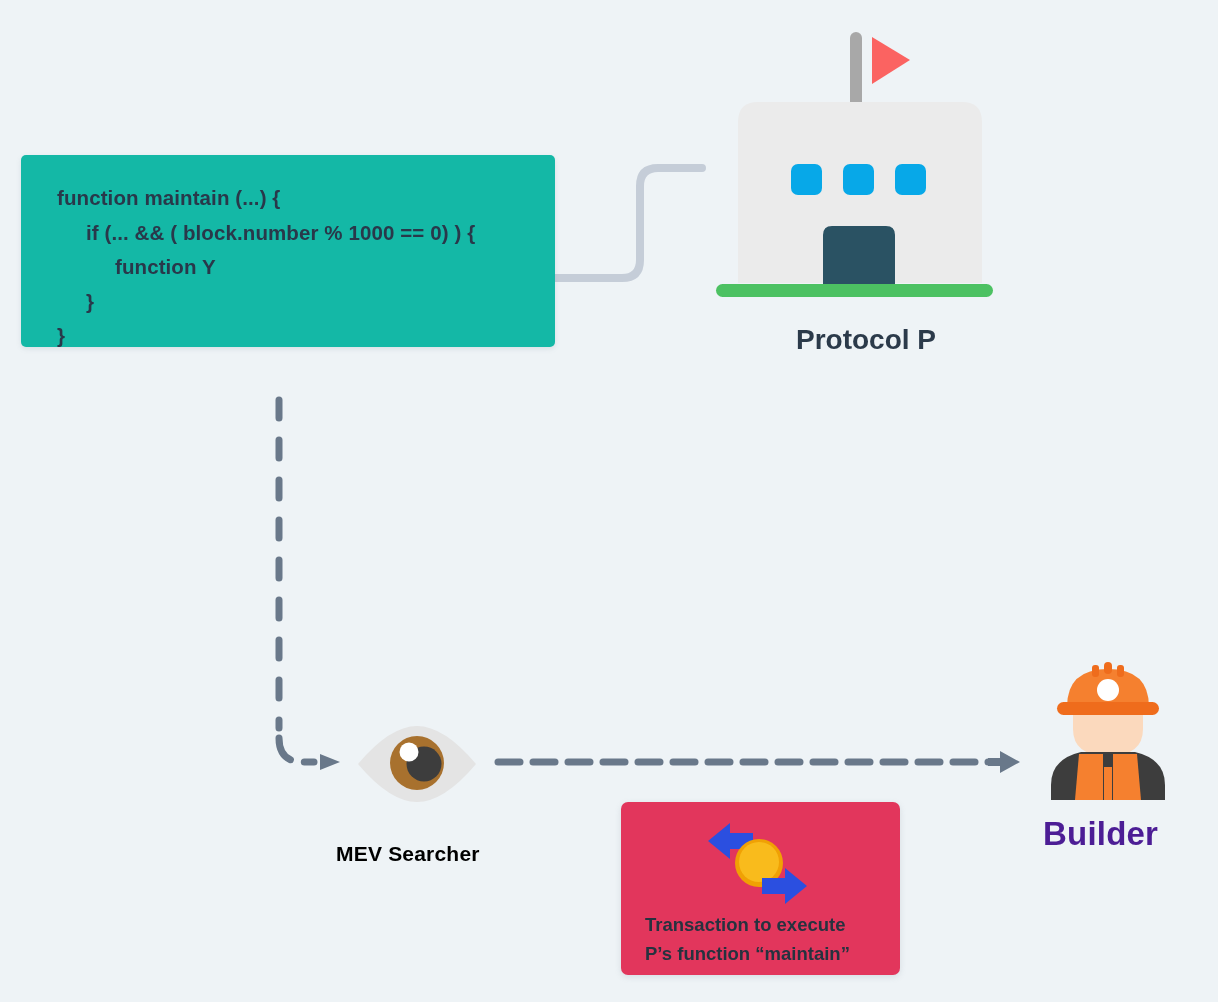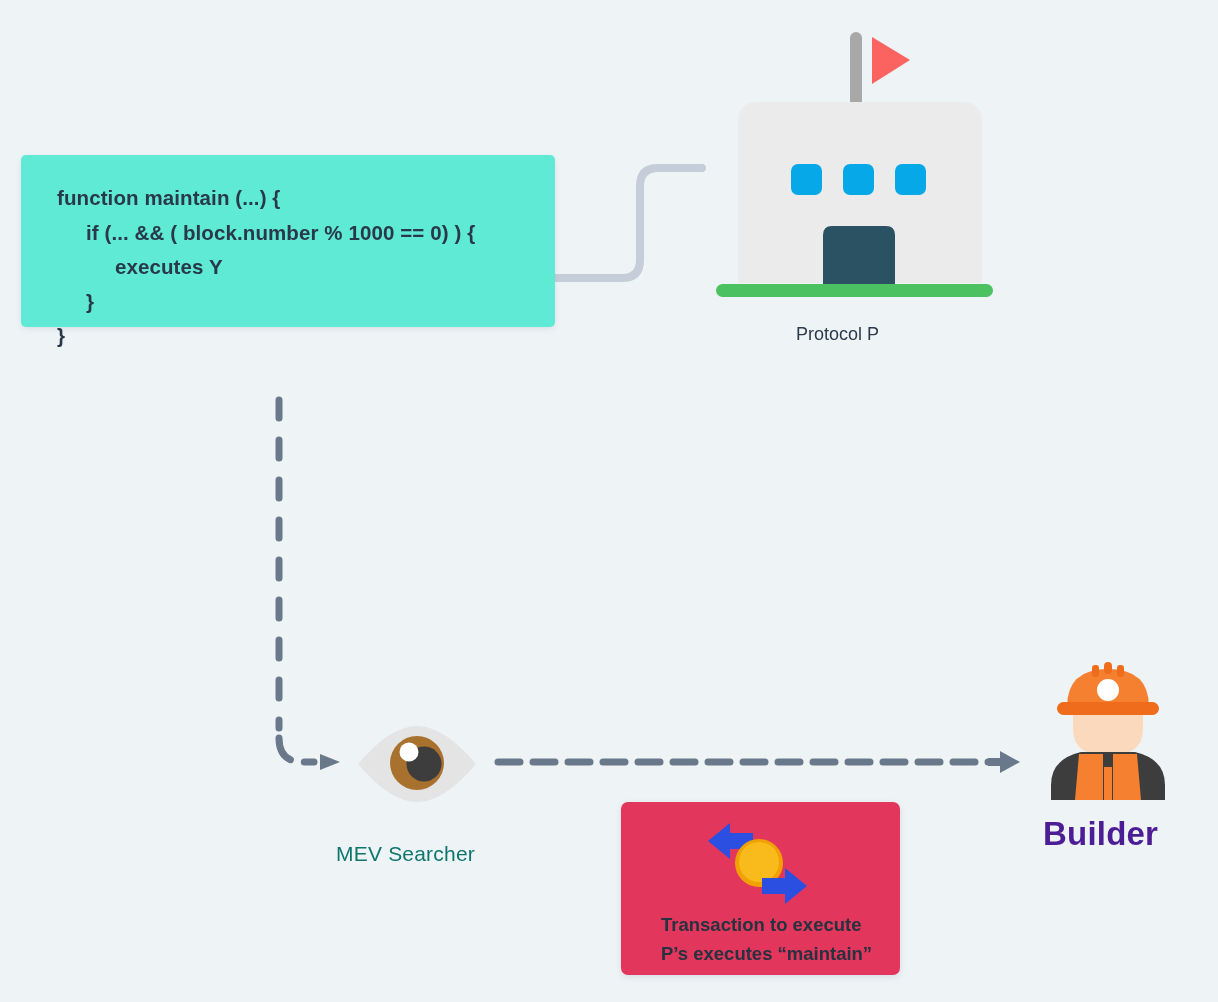--- a/index.html
+++ b/index.html
@@ -20,47 +20,47 @@
     width: 1218px;
     height: 1002px;
   }
   .abs { position: absolute; }
 
   
   #code-block {
     left: 21px;
     top: 155px;
     width: 534px;
-    height: 172px;
-    background: #5eead4;
+    height: 192px;
+    background: #14b8a6;
     border-radius: 5px;
     box-sizing: border-box;
     padding: 26px 0 1px 36px;
     box-shadow: 0 2px 5px rgba(120,135,150,0.17);
   }
   .code-line {
     color: #29384a;
     font-size: 20.5px;
     font-weight: bold;
     line-height: 34.5px;
     white-space: pre;
     letter-spacing: 0.1px;
   }
 
   
   .label-regular {
     color: #2b3a4a;
-    font-size: 18px;
-    font-weight: normal;
+    font-size: 28px;
+    font-weight: bold;
     white-space: nowrap;
   }
   .label-bold {
-    color: #0f766e;
+    color: #000000;
     font-size: 21px;
-    font-weight: normal;
+    font-weight: bold;
     white-space: nowrap;
     letter-spacing: 0.2px;
   }
   .label-big-bold {
     color: #4c1d95;
     font-size: 33px;
     font-weight: bold;
     white-space: nowrap;
     letter-spacing: 0.2px;
   }
@@ -70,21 +70,21 @@
     left: 621px;
     top: 802px;
     width: 279px;
     height: 173px;
     background: #e2365c;
     border-radius: 7px;
     box-shadow: 0 2px 6px rgba(120,135,150,0.20);
   }
   #tx-card-text {
     position: absolute;
-    left: 40px;
+    left: 24px;
     top: 108px;
     width: 240px;
   }
   .tx-line {
     color: #26323f;
     font-size: 18.5px;
     font-weight: bold;
     line-height: 29px;
     white-space: nowrap;
   }
@@ -96,21 +96,21 @@
 
 <div id="stage">
 
   <svg class="abs" style="left:548px; top:150px; width:170px; height:145px;">
     <path d="M 7 128 L 74 128 Q 92 128 92 110 L 92 36 Q 92 18 110 18 L 154 18" fill="none" stroke="#c5cdd8" stroke-width="8" stroke-linecap="round" stroke-linejoin="round"></path>
   </svg>
 
   <div id="code-block" class="abs">
     <div class="code-line">function maintain (...) {</div>
     <div class="code-line">     if (... &amp;&amp; ( block.number % 1000 == 0) ) {</div>
-    <div class="code-line">          executes Y</div>
+    <div class="code-line">          function Y</div>
     <div class="code-line">     }</div>
     <div class="code-line">}</div>
   </div>
 
   <svg class="abs" style="left:710px; top:28px; width:290px; height:275px;">
 
     <rect x="140" y="4" width="12" height="80" rx="6" fill="#a8a8a8"></rect>
 
     <path d="M 162 9 L 200 32 L 162 56 Z" fill="#fb6361"></path>
 
@@ -181,17 +181,17 @@
 
       <path d="M 9 27 L 31 9 L 31 19 L 54 19 L 54 35 L 31 35 L 31 45 Z" fill="#2b4fe0"></path>
 
       <circle cx="60" cy="49" r="24" fill="#f0a104"></circle>
       <circle cx="60" cy="48" r="20" fill="#f9bb1c"></circle>
 
       <path d="M 108 72 L 86 90 L 86 80 L 63 80 L 63 64 L 86 64 L 86 54 Z" fill="#2b4fe0"></path>
     </svg>
     <div id="tx-card-text">
       <div class="tx-line">Transaction to execute</div>
-      <div class="tx-line">P’s executes “maintain”</div>
+      <div class="tx-line">P’s function “maintain”</div>
     </div>
   </div>
 
 </div>
 
 </body></html>

